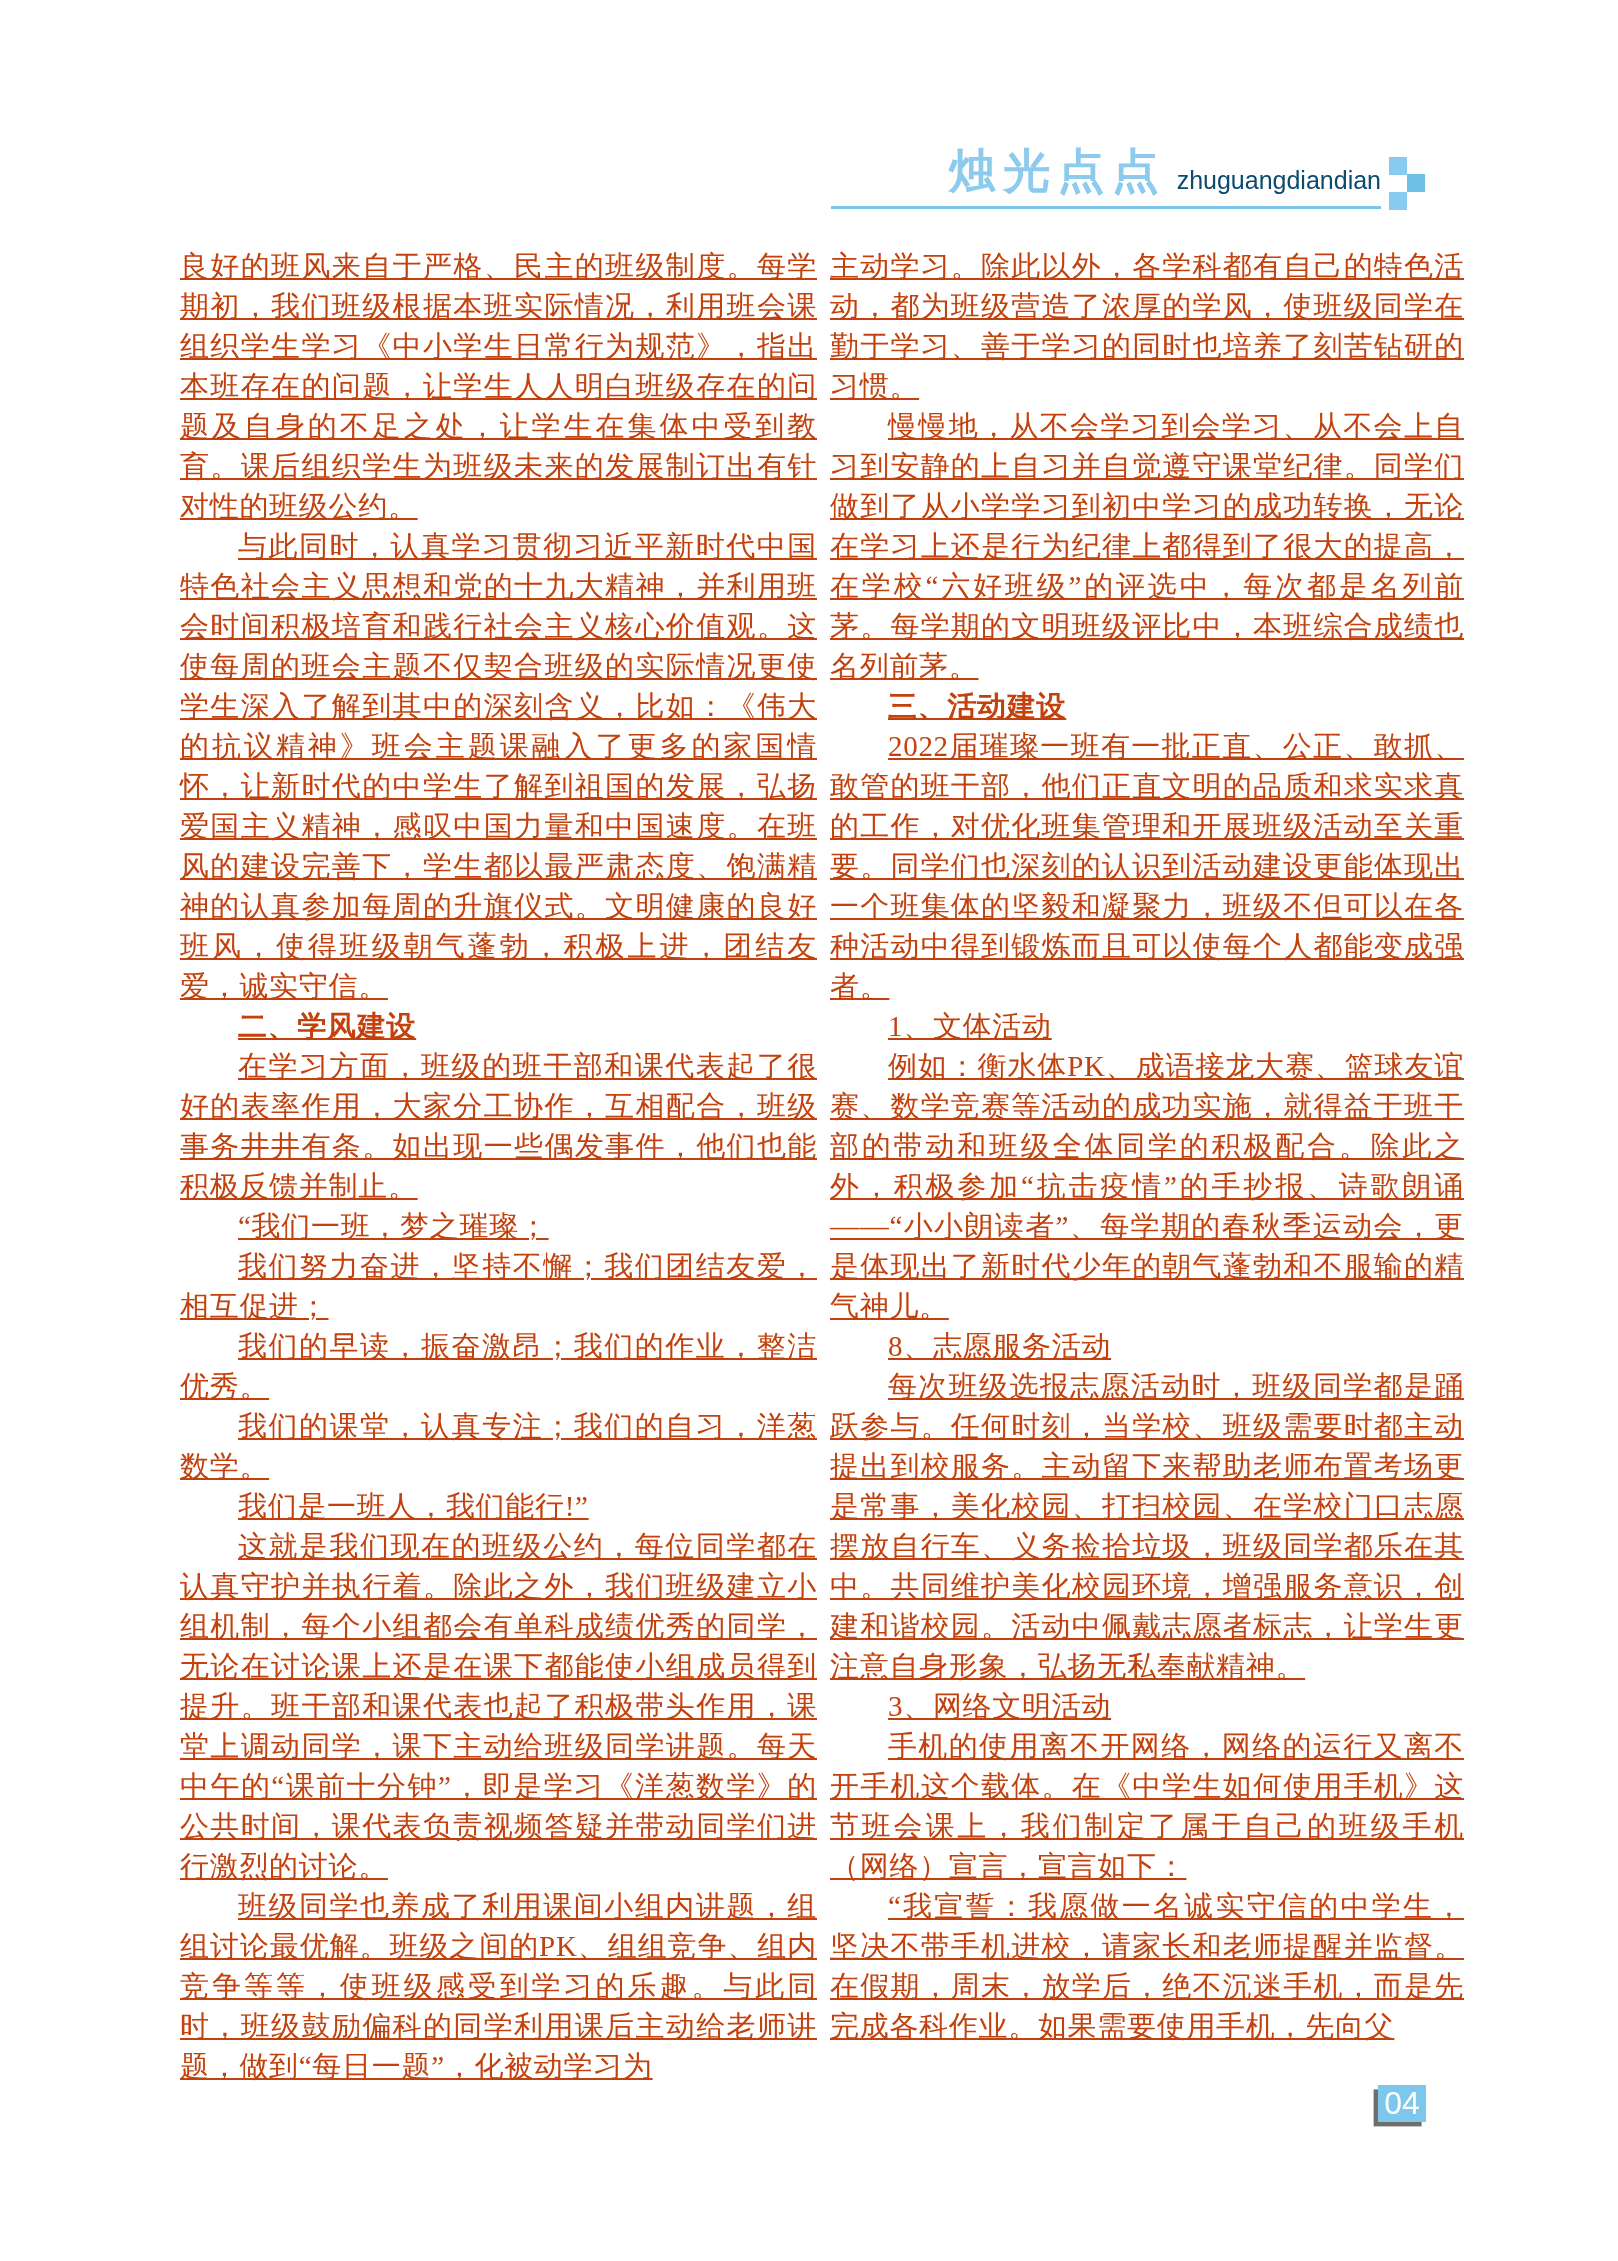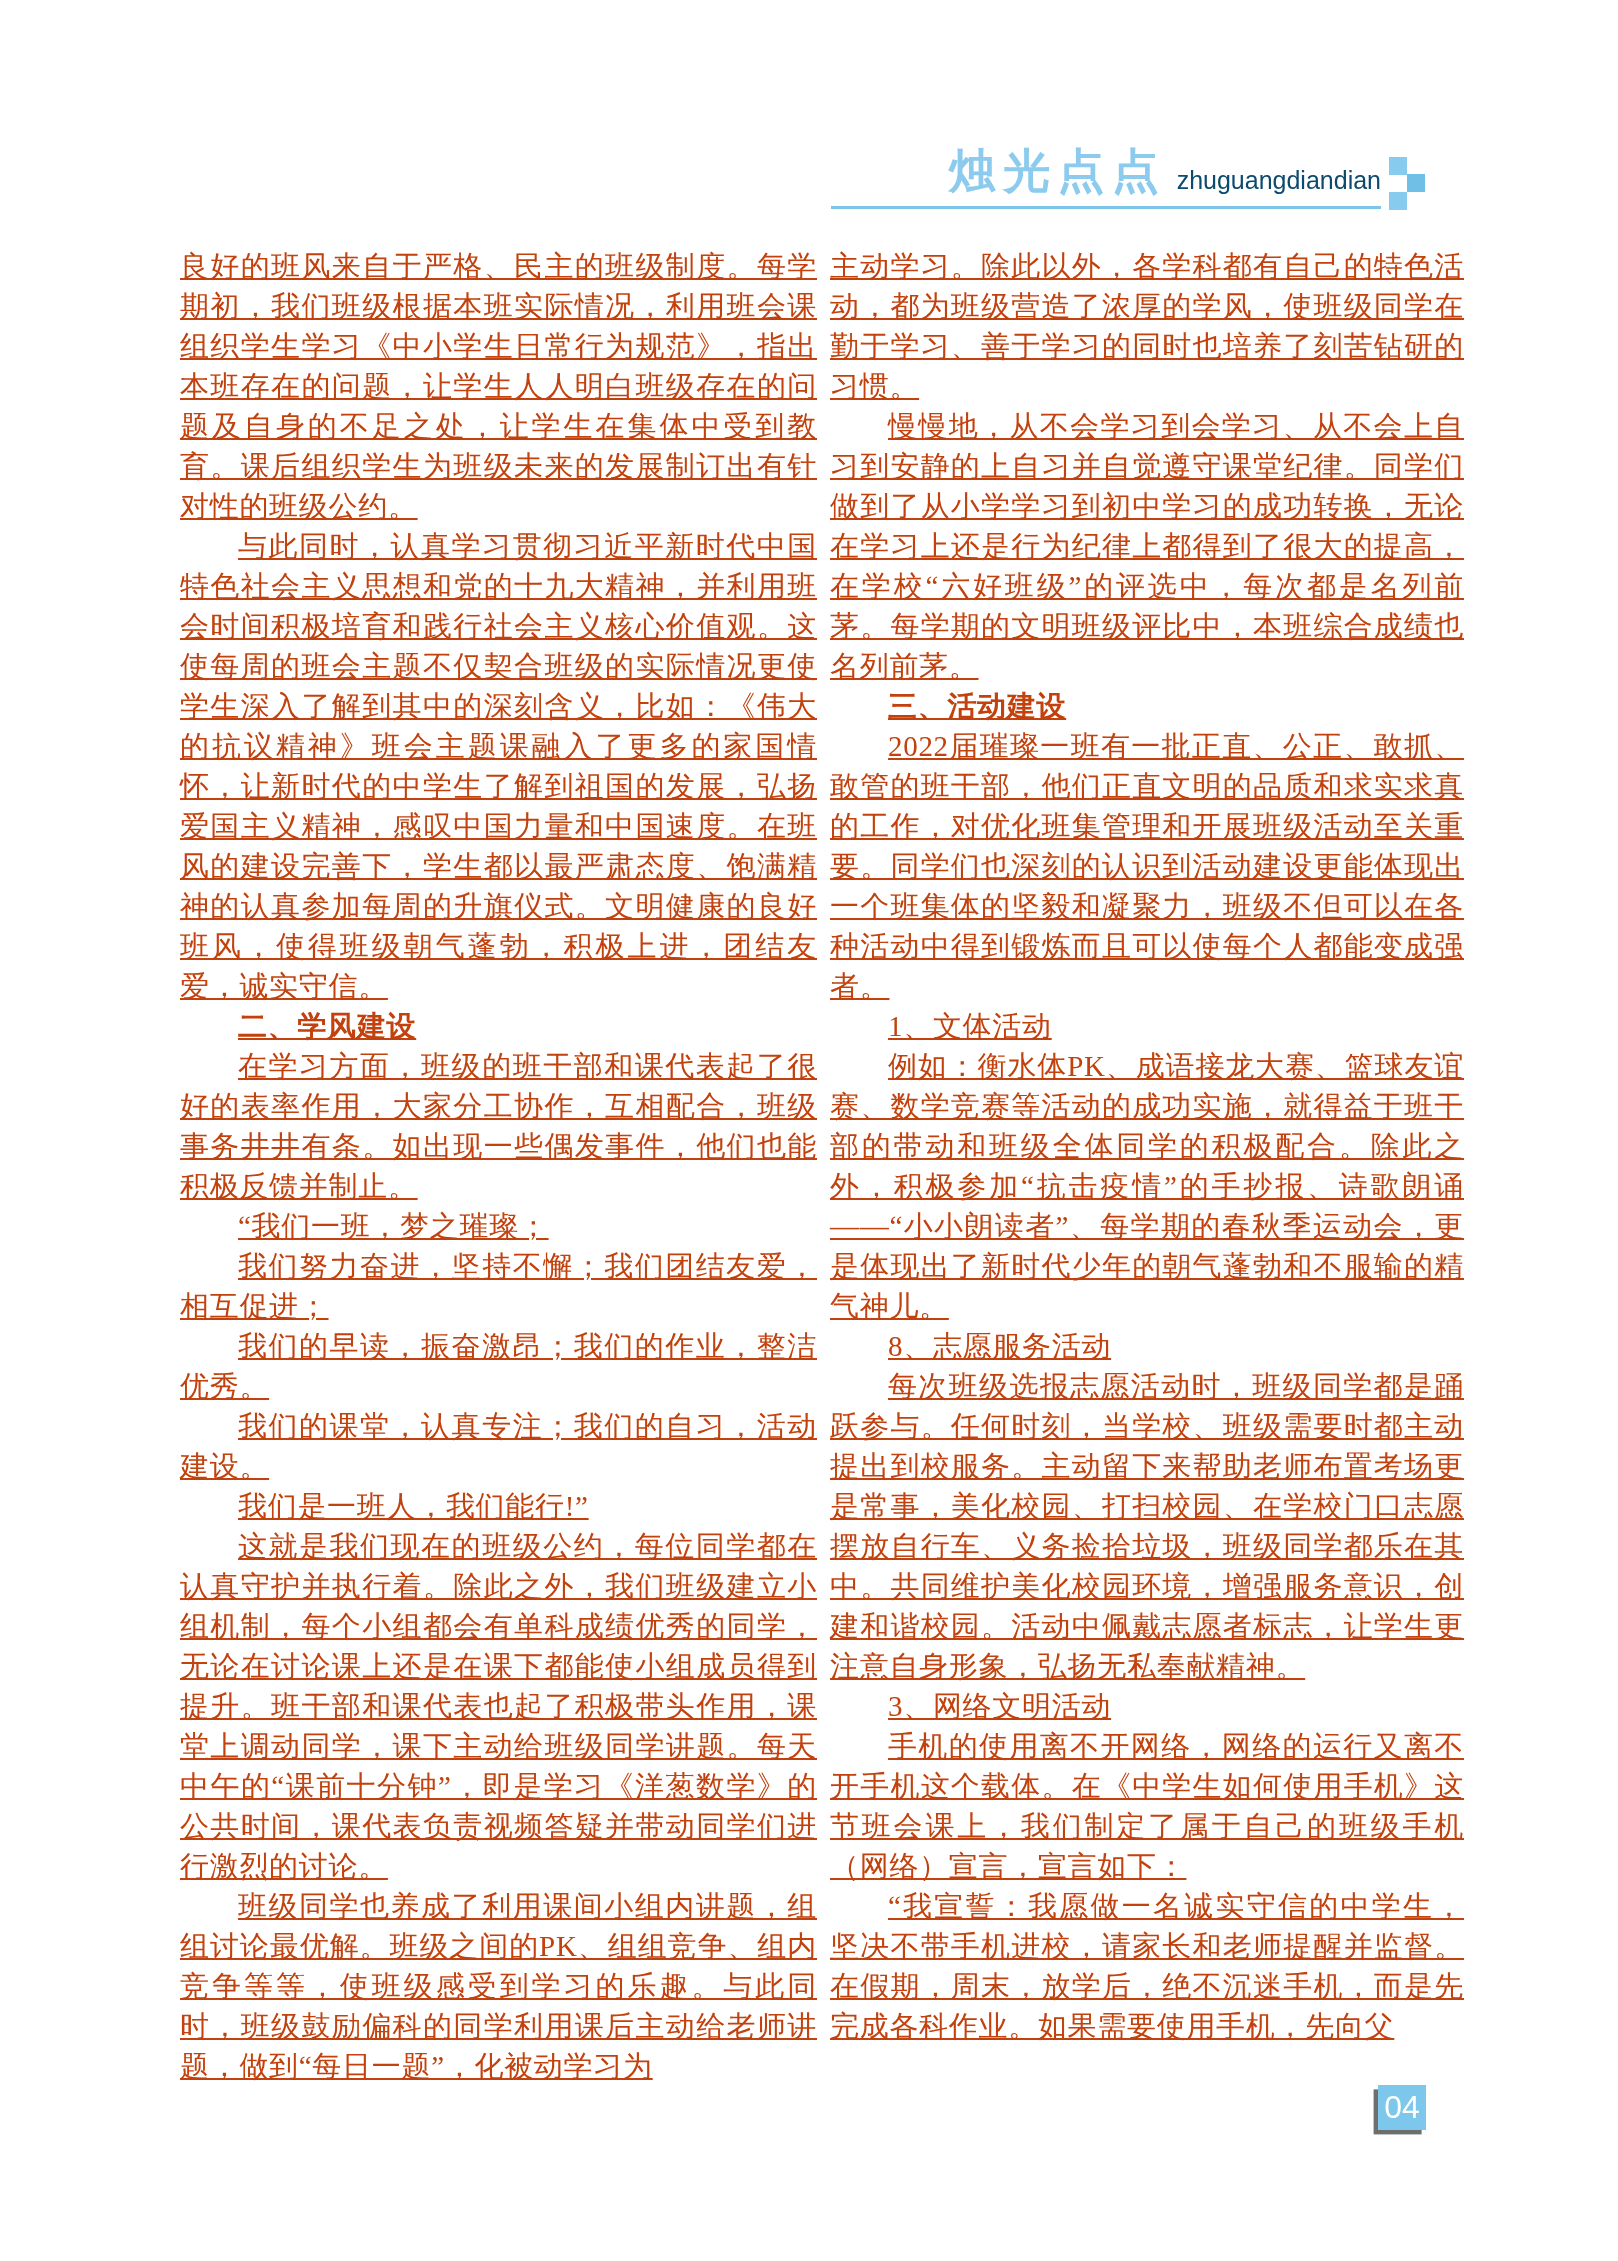--- a/index.html
+++ b/index.html
@@ -57,21 +57,21 @@
   .col-left  { left: 180px; }
   .col-right { left: 830px; width: 634px; }
   .para { margin: 0; text-indent: 2em; }
   .para.cont { text-indent: 0; }
   .para.heading { font-weight: bold; }
   .para.sub { }
   
   .pagenum {
     position: absolute;
     left: 1378px; top: 2085px;
-    width: 48px; height: 45px;
+    width: 48px; height: 37px;
     display: flex; align-items: center; justify-content: center;
     font-family: "Liberation Sans", sans-serif;
     font-size: 32px;
     color: #ffffff;
     box-shadow: -4.4px 4.4px 0 #6e6e6e;
   }
 </style>
 </head>
 <body>
 
@@ -86,21 +86,21 @@
 </div>
 
 <div class="col col-left" id="col-left">
     <p class="para cont">良好的班风来自于严格、民主的班级制度。每学期初，我们班级根据本班实际情况，利用班会课组织学生学习《中小学生日常行为规范》，指出本班存在的问题，让学生人人明白班级存在的问题及自身的不足之处，让学生在集体中受到教育。课后组织学生为班级未来的发展制订出有针对性的班级公约。</p>
     <p class="para body">与此同时，认真学习贯彻习近平新时代中国特色社会主义思想和党的十九大精神，并利用班会时间积极培育和践行社会主义核心价值观。这使每周的班会主题不仅契合班级的实际情况更使学生深入了解到其中的深刻含义，比如：《伟大的抗议精神》班会主题课融入了更多的家国情怀，让新时代的中学生了解到祖国的发展，弘扬爱国主义精神，感叹中国力量和中国速度。在班风的建设完善下，学生都以最严肃态度、饱满精神的认真参加每周的升旗仪式。文明健康的良好班风，使得班级朝气蓬勃，积极上进，团结友爱，诚实守信。</p>
     <p class="para heading">二、学风建设</p>
     <p class="para body">在学习方面，班级的班干部和课代表起了很好的表率作用，大家分工协作，互相配合，班级事务井井有条。如出现一些偶发事件，他们也能积极反馈并制止。</p>
     <p class="para body">“我们一班，梦之璀璨；</p>
     <p class="para body">我们努力奋进，坚持不懈；我们团结友爱，相互促进；</p>
     <p class="para body">我们的早读，振奋激昂；我们的作业，整洁优秀。</p>
-    <p class="para body">我们的课堂，认真专注；我们的自习，活动建设。</p>
+    <p class="para body">我们的课堂，认真专注；我们的自习，洋葱数学。</p>
     <p class="para body">我们是一班人，我们能行!”</p>
     <p class="para body">这就是我们现在的班级公约，每位同学都在认真守护并执行着。除此之外，我们班级建立小组机制，每个小组都会有单科成绩优秀的同学，无论在讨论课上还是在课下都能使小组成员得到提升。班干部和课代表也起了积极带头作用，课堂上调动同学，课下主动给班级同学讲题。每天中午的“课前十分钟”，即是学习《洋葱数学》的公共时间，课代表负责视频答疑并带动同学们进行激烈的讨论。</p>
     <p class="para body">班级同学也养成了利用课间小组内讲题，组组讨论最优解。班级之间的PK、组组竞争、组内竞争等等，使班级感受到学习的乐趣。与此同时，班级鼓励偏科的同学利用课后主动给老师讲题，做到“每日一题”，化被动学习为</p>
   </div>
 <div class="col col-right" id="col-right">
     <p class="para cont">主动学习。除此以外，各学科都有自己的特色活动，都为班级营造了浓厚的学风，使班级同学在勤于学习、善于学习的同时也培养了刻苦钻研的习惯。</p>
     <p class="para body">慢慢地，从不会学习到会学习、从不会上自习到安静的上自习并自觉遵守课堂纪律。同学们做到了从小学学习到初中学习的成功转换，无论在学习上还是行为纪律上都得到了很大的提高，在学校“六好班级”的评选中，每次都是名列前茅。每学期的文明班级评比中，本班综合成绩也名列前茅。</p>
     <p class="para heading">三、活动建设</p>
     <p class="para body">2022届璀璨一班有一批正直、公正、敢抓、敢管的班干部，他们正直文明的品质和求实求真的工作，对优化班集管理和开展班级活动至关重要。同学们也深刻的认识到活动建设更能体现出一个班集体的坚毅和凝聚力，班级不但可以在各种活动中得到锻炼而且可以使每个人都能变成强者。</p>
     <p class="para sub">1、文体活动</p>

